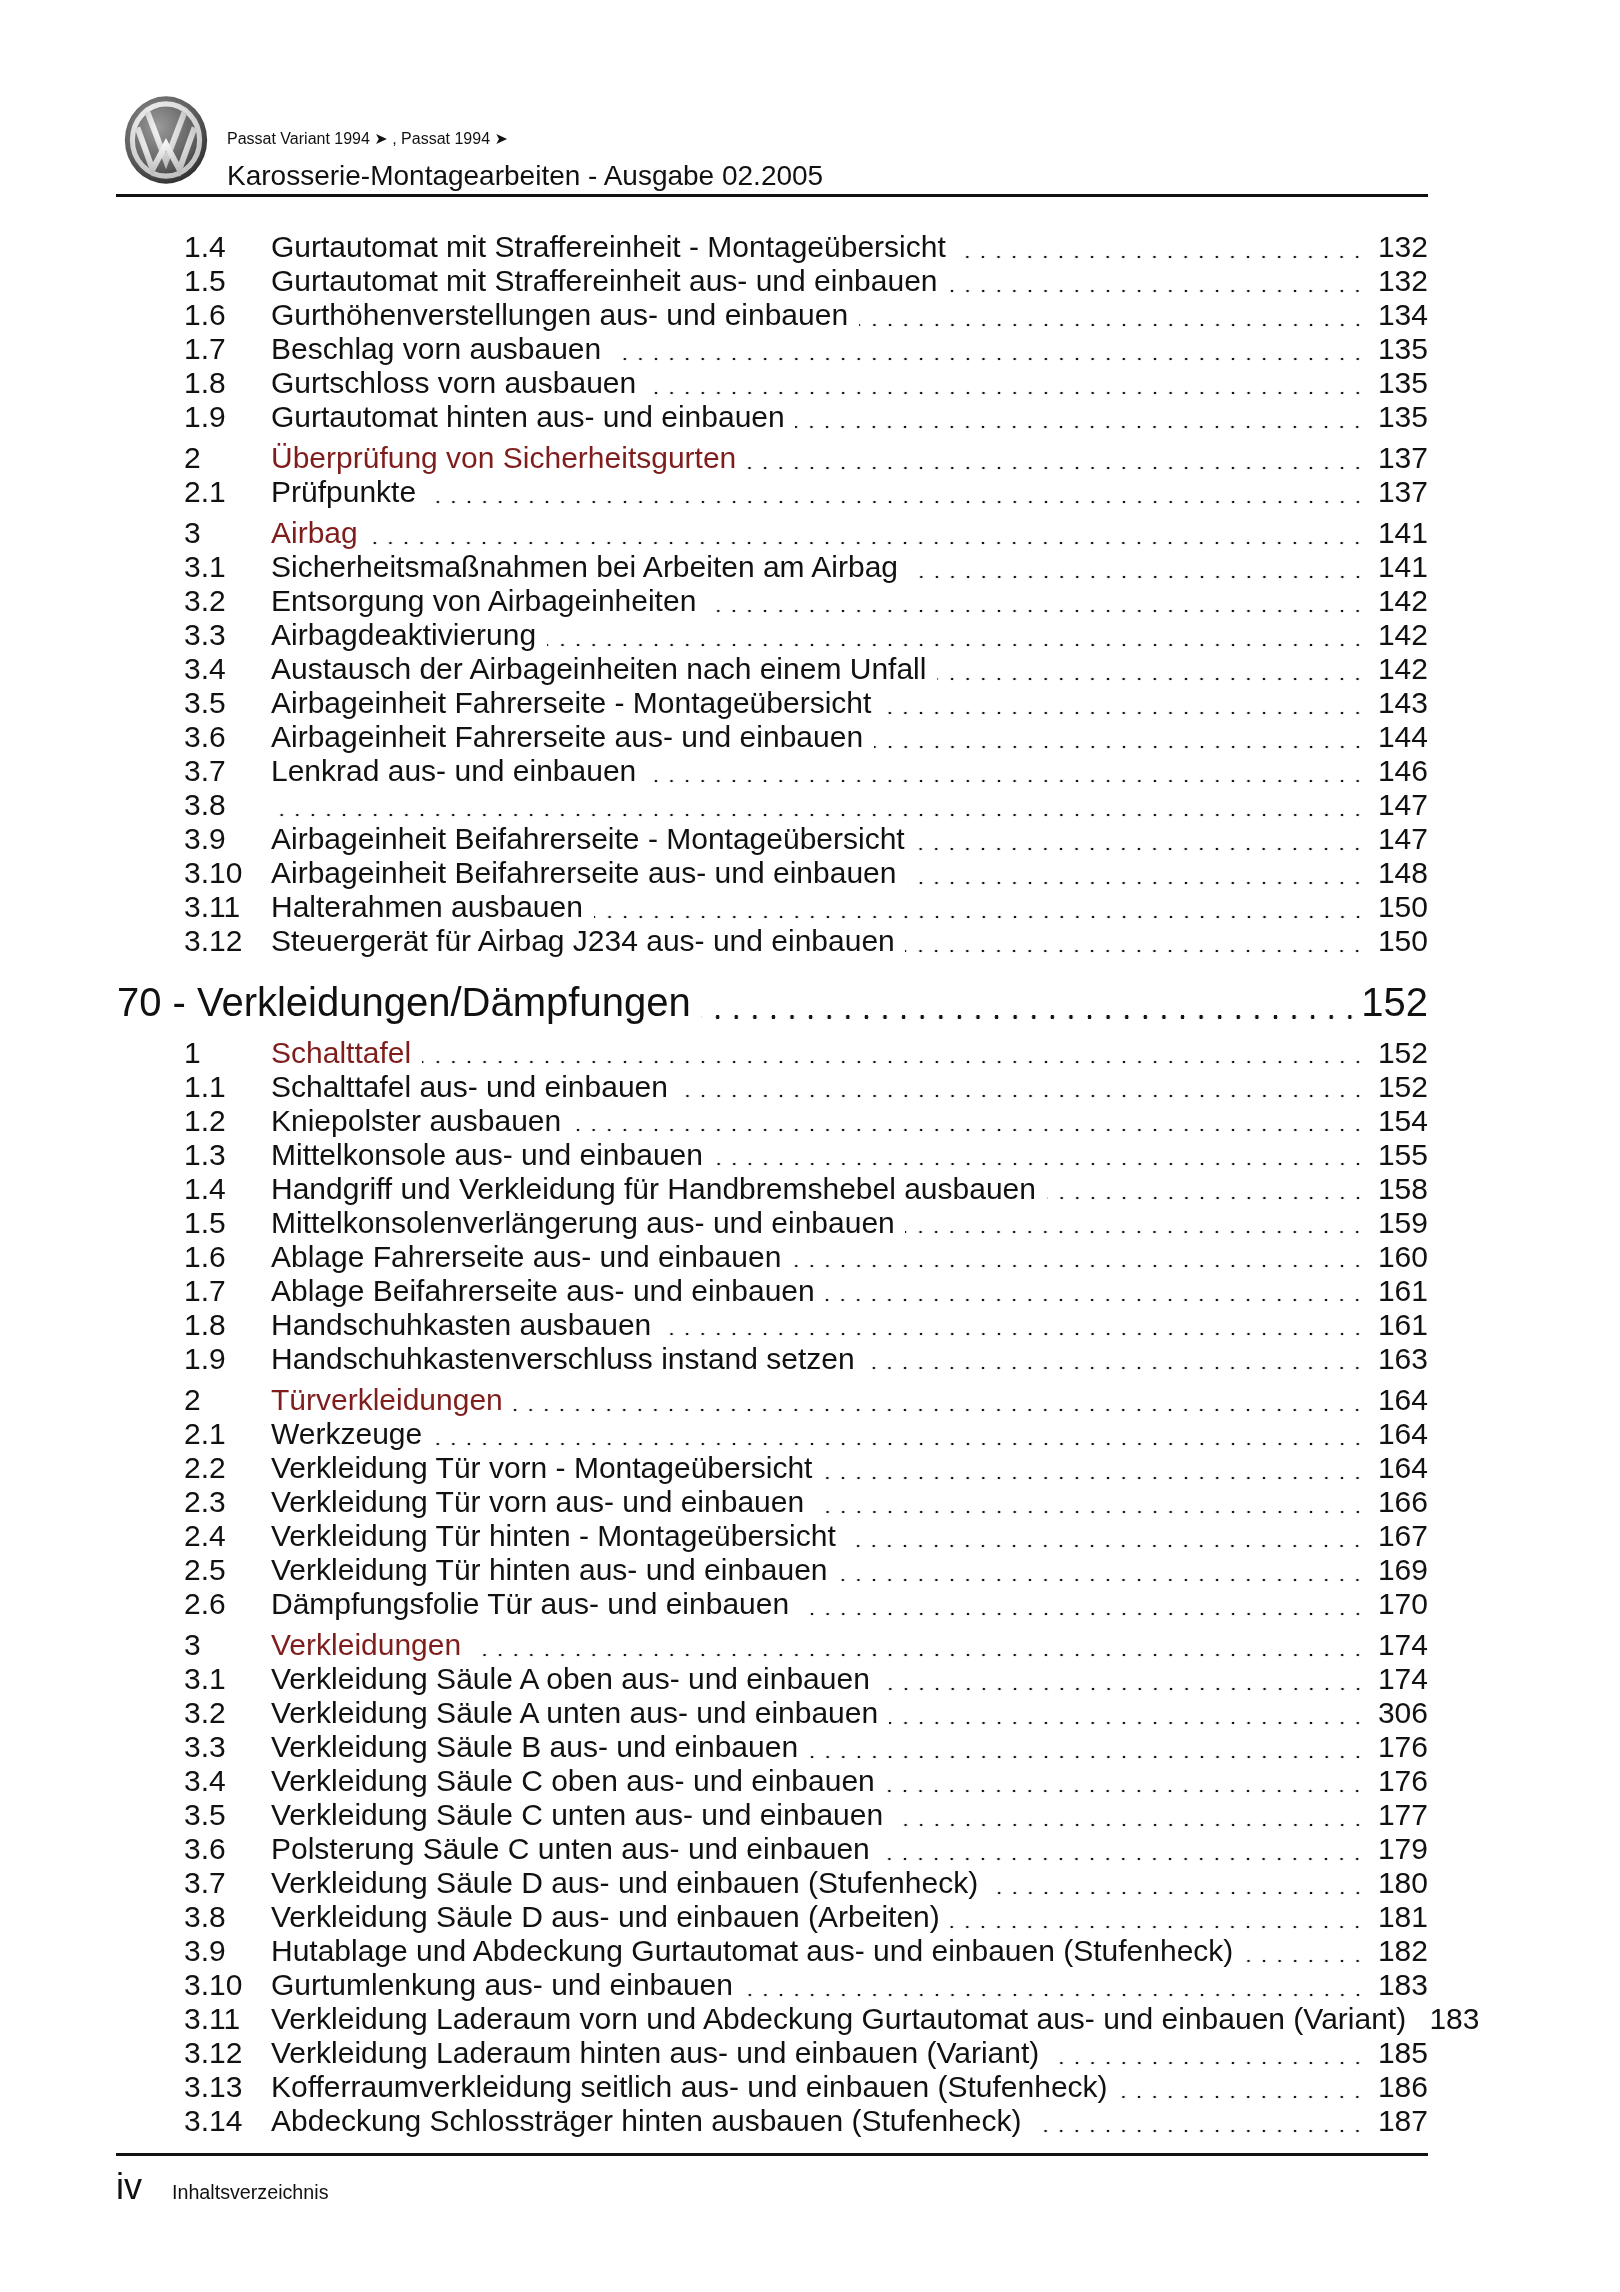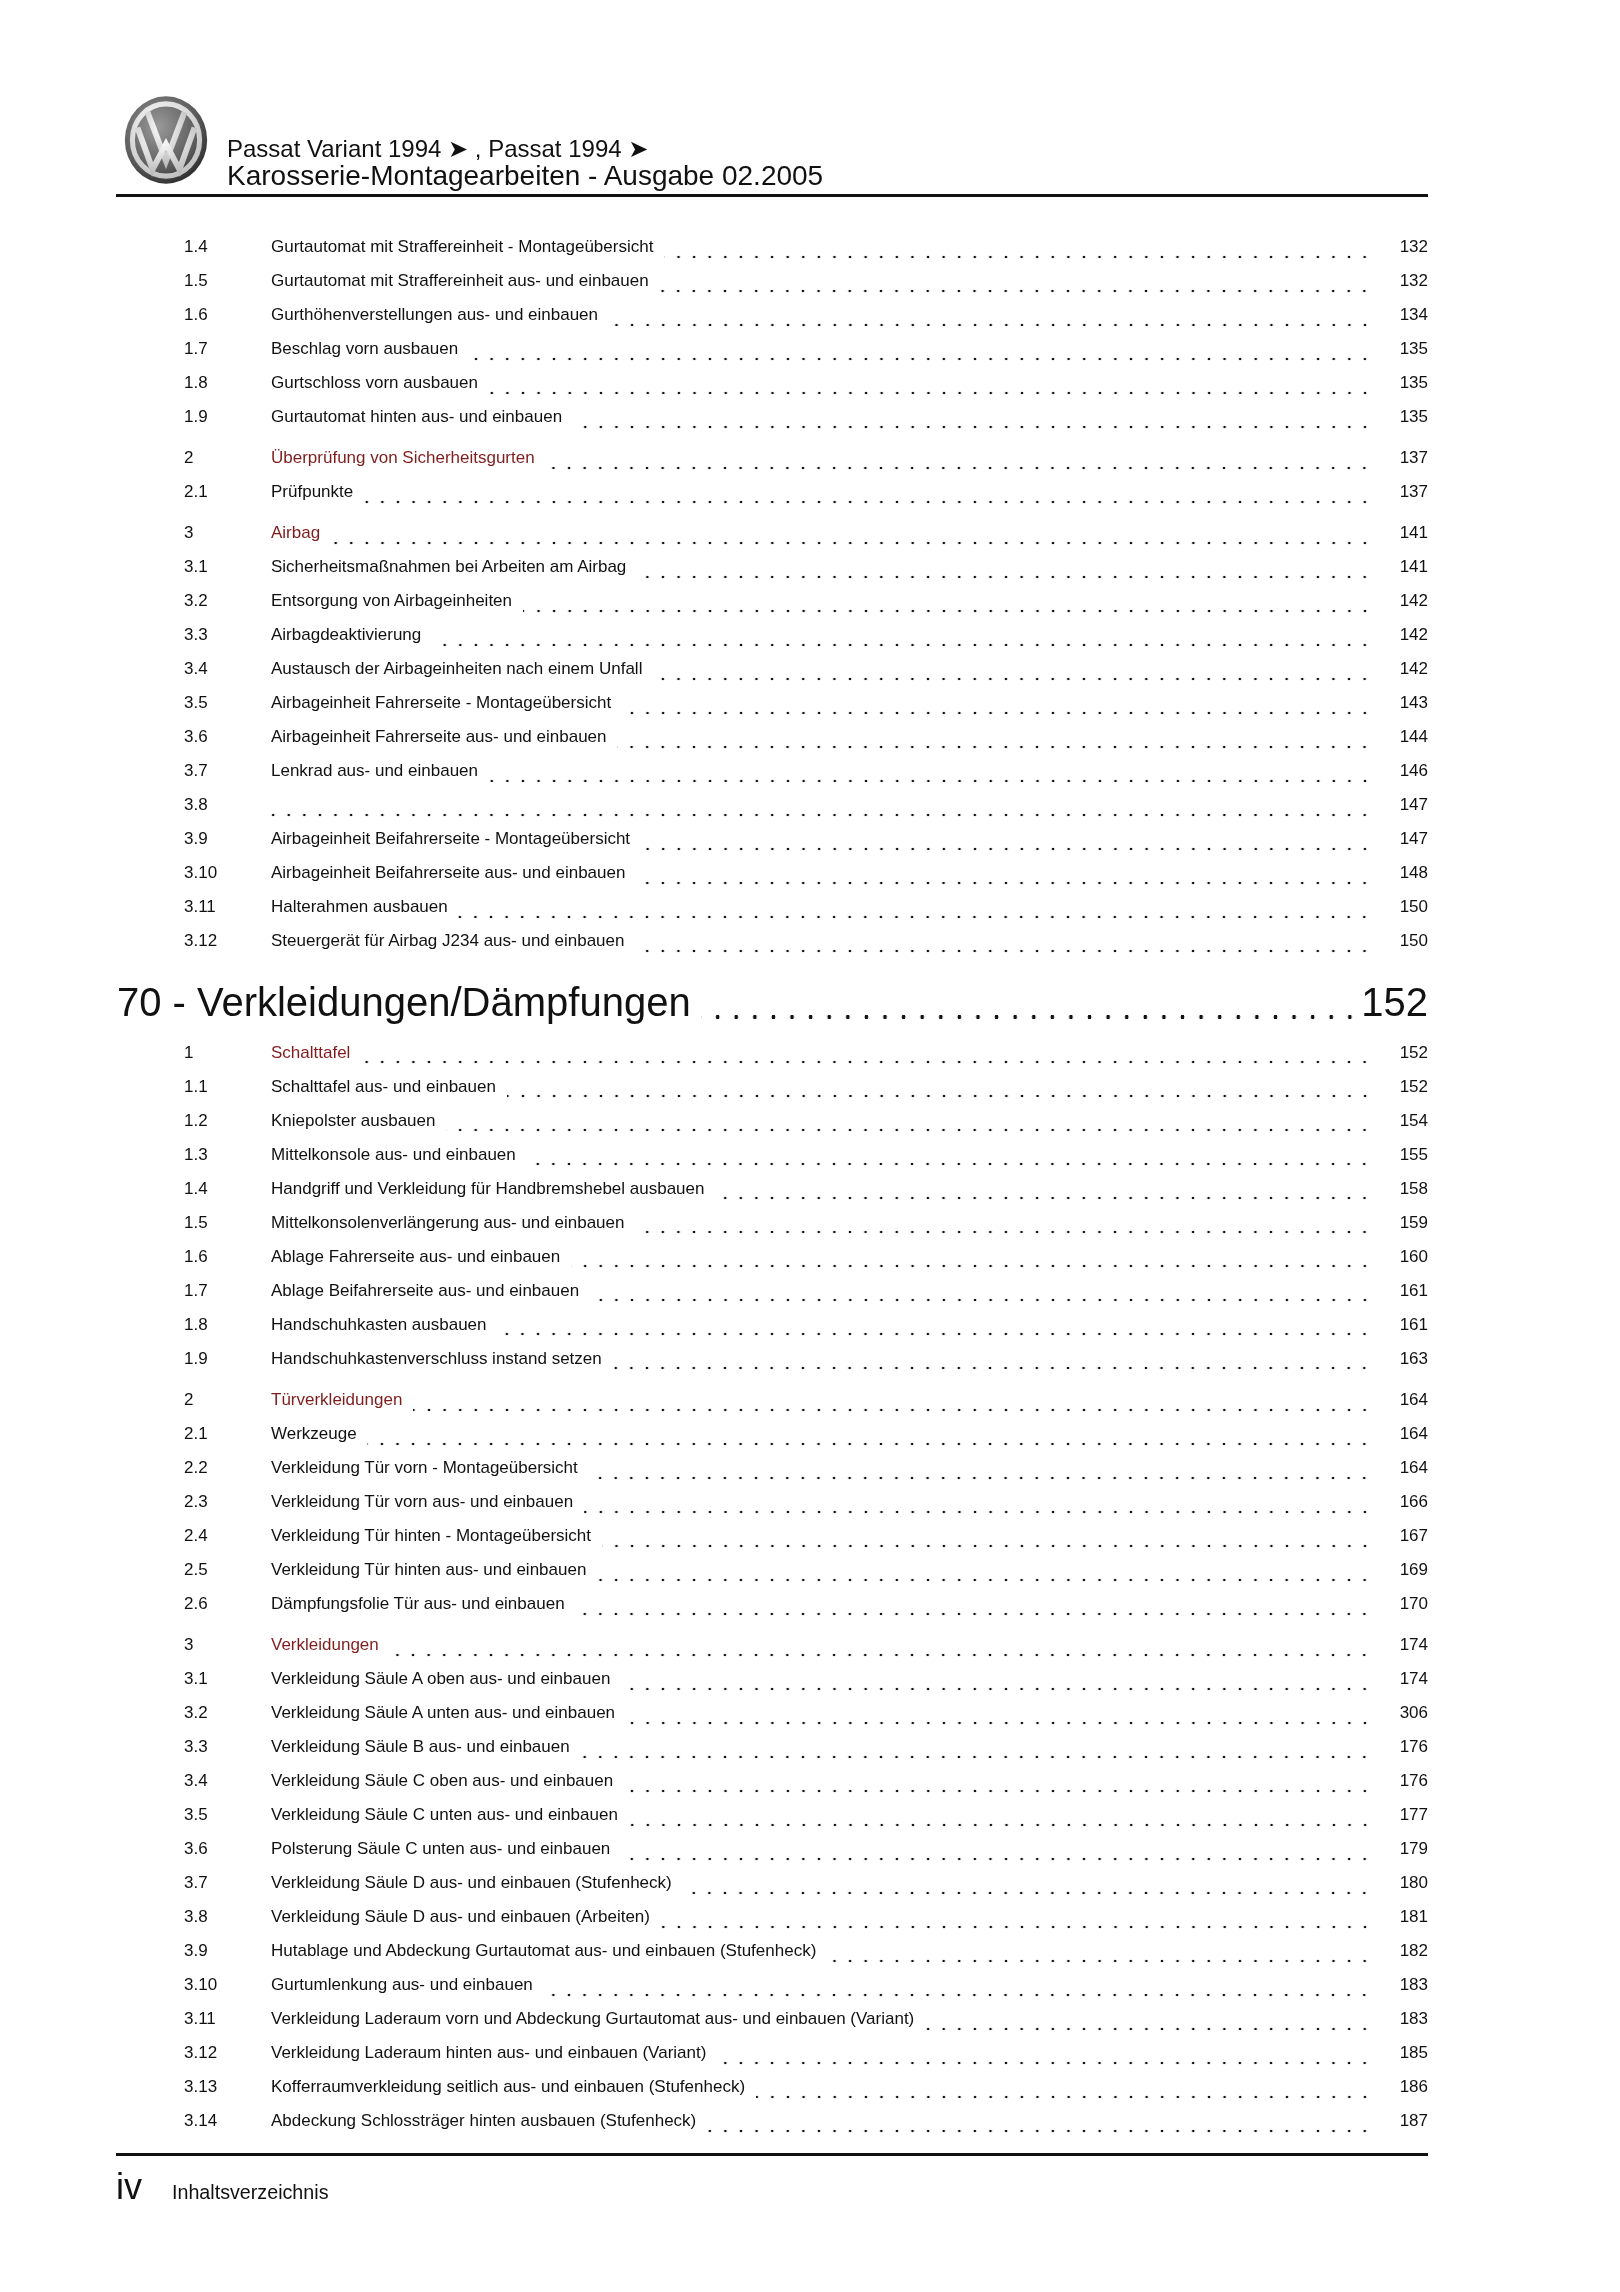--- a/index.html
+++ b/index.html
@@ -1,25 +1,25 @@
 <!DOCTYPE html>
 <html style="font-size:14.3px"><head>
 <meta charset="utf-8">
 <style>
   html, body { margin: 0; padding: 0; background: #ffffff; }
   body { width: 1620px; height: 2293px; position: relative; overflow: hidden;
          font-family: "Liberation Sans", sans-serif; color: #111111; }
   .page-header { position: absolute; left: 116px; top: 90px; width: 1312px; height: 107px; }
   .logo { position: absolute; left: 8px; top: 4.5px; width: 84px; height: 90px; }
-  .header-title { position: absolute; left: 111px; top: 45px; font-size: 24px; line-height: 27px; white-space: nowrap; }
+  .header-title { position: absolute; left: 111px; top: 35px; font-size: 16px; line-height: 27px; white-space: nowrap; }
   .header-subtitle { position: absolute; left: 111px; top: 72px; font-size: 28px; line-height: 27px; white-space: nowrap; }
   .header-rule { position: absolute; left: 0; top: 104px; width: 1312px; height: 2.7px; background: #111; }
 
   .toc { position: absolute; left: 116px; top: 230px; width: 1312px; }
-  .row { position: relative; height: 34px; line-height: 34px; font-size: 17px; display: flex; align-items: center; }
+  .row { position: relative; height: 34px; line-height: 34px; font-size: 30px; display: flex; align-items: center; }
   .row.section { margin-top: 7.2px; }
   .row.section .title { color: #7f1d1d; }
   .num { position: absolute; left: 68px; top: 0; }
   .entry { position: absolute; left: 155px; right: 0; top: 0; display: flex; align-items: flex-end; }
   .title { white-space: nowrap; padding-right: 10.7px; background: #fff; }
   .leader { flex: 1; height: 34px; margin-right: 12.5px;
             background-image: radial-gradient(circle, #111 1.3px, transparent 1.6px);
             background-size: 15.6px 34px; background-position: right 0 top 9.9px; background-repeat: repeat-x; }
   .page { white-space: nowrap; min-width: 43px; text-align: right; }
 

